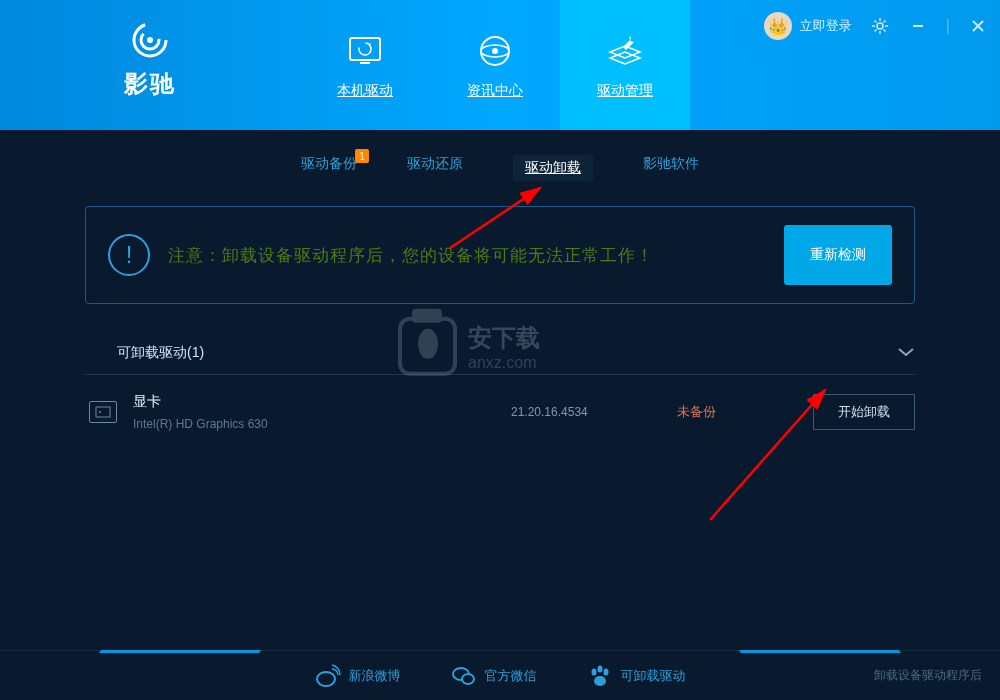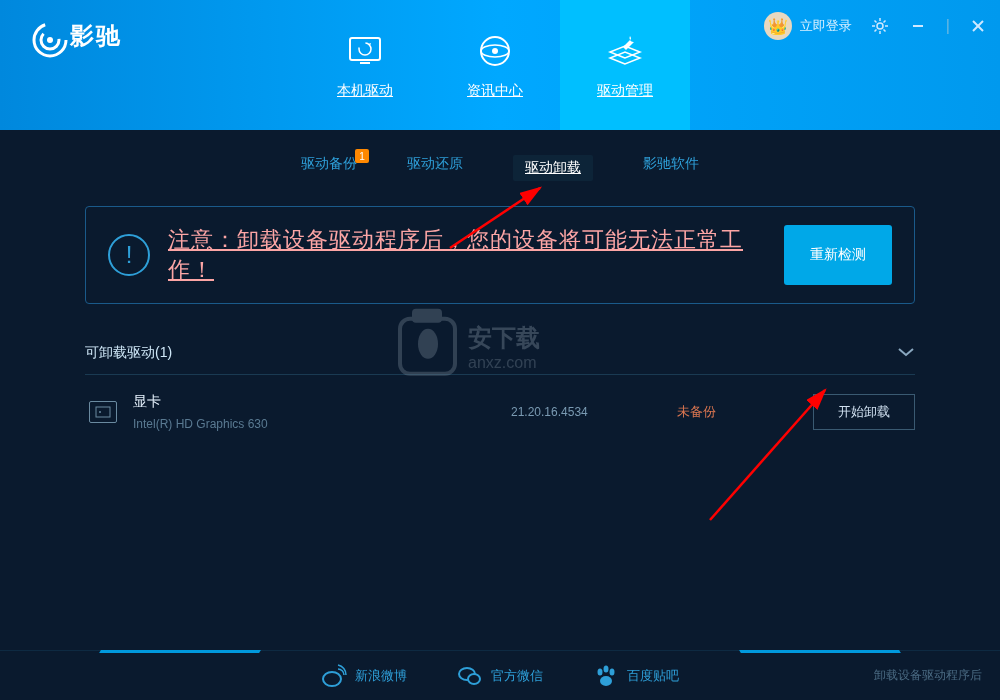--- a/index.html
+++ b/index.html
@@ -15,21 +15,22 @@
     .header {
       height: 130px;
       background: linear-gradient(90deg, #0088dd 0%, #00a8ff 50%, #0099ee 100%);
       display: flex;
       position: relative;
     }
     .logo-area {
       width: 300px;
       padding: 20px 30px;
       display: flex;
-      align-items: flex-start;
+      flex-direction: column;
+      align-items: center;
     }
     .logo-swirl {
       width: 40px;
       height: 40px;
       margin-bottom: 8px;
     }
     .logo-text {
       color: #fff;
       font-size: 24px;
       font-weight: bold;
@@ -149,44 +150,44 @@
       border-radius: 50%;
       display: flex;
       align-items: center;
       justify-content: center;
       color: #2e9fd8;
       font-size: 24px;
       flex-shrink: 0;
     }
     .warning-text {
       flex: 1;
-      color: #fca5a5;
-      font-size: 22px;
+      color: #4d7c0f;
+      font-size: 17px;
       letter-spacing: 1px;
-      text-decoration: underline;
     }
     .refresh-btn {
       background: #00a8e8;
       color: #fff;
       padding: 21px 26px;
       border-radius: 3px;
       font-size: 14px;
       cursor: pointer;
     }
     .section-header {
       display: flex;
       align-items: center;
       justify-content: space-between;
       margin-top: 40px;
       padding-bottom: 12px;
       border-bottom: 1px solid #1a3a52;
     }
     .section-title {
       font-size: 14px;
       color: #d0e8f8;
+      margin-left: 32px;
     }
     .chevron {
       color: #8aa8c0;
       cursor: pointer;
     }
     .driver-row {
       display: flex;
       align-items: center;
       padding: 18px 0;
       gap: 16px;
@@ -439,16 +440,16 @@
   </div>
   <div class="social-item">
     <div class="social-icon">
       <svg width="26" height="26" viewBox="0 0 26 26">
           <ellipse cx="7" cy="9" rx="2.5" ry="3.5" fill="#2e9fd8"></ellipse>
           <ellipse cx="13" cy="6" rx="2.5" ry="3.5" fill="#2e9fd8"></ellipse>
           <ellipse cx="19" cy="9" rx="2.5" ry="3.5" fill="#2e9fd8"></ellipse>
           <ellipse cx="13" cy="18" rx="6" ry="5" fill="#2e9fd8"></ellipse>
         </svg>
     </div>
-    <span>百度贴吧</span>
+    <span>可卸载驱动</span>
   </div>
   <div class="footer-credit">卸载设备驱动程序后</div>
 </div>
 
 </body></html>

